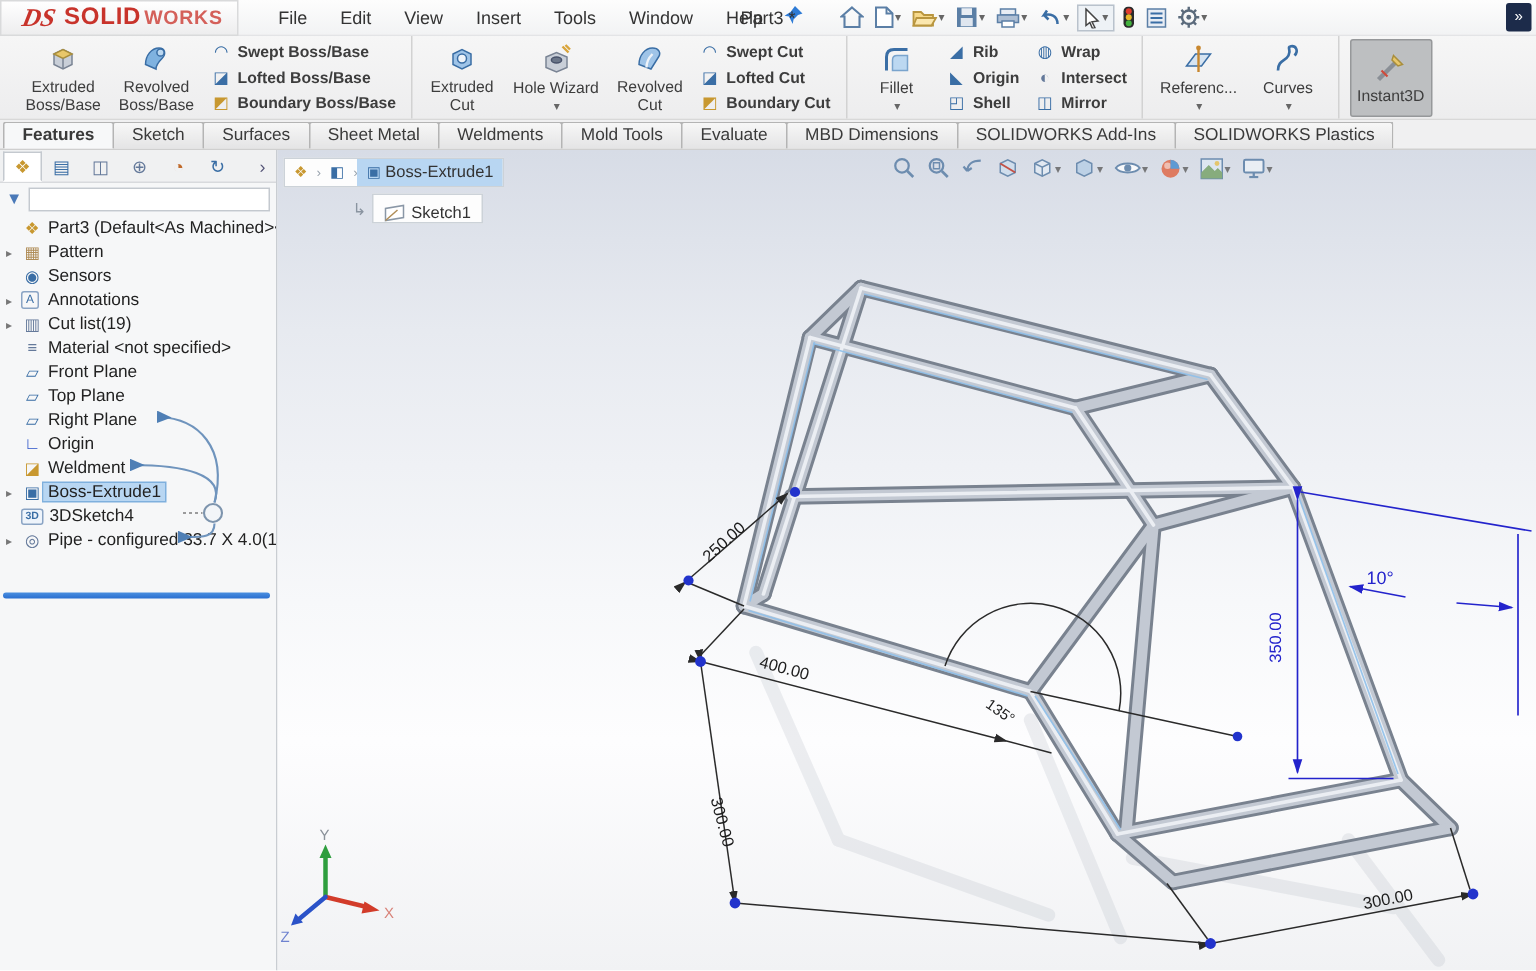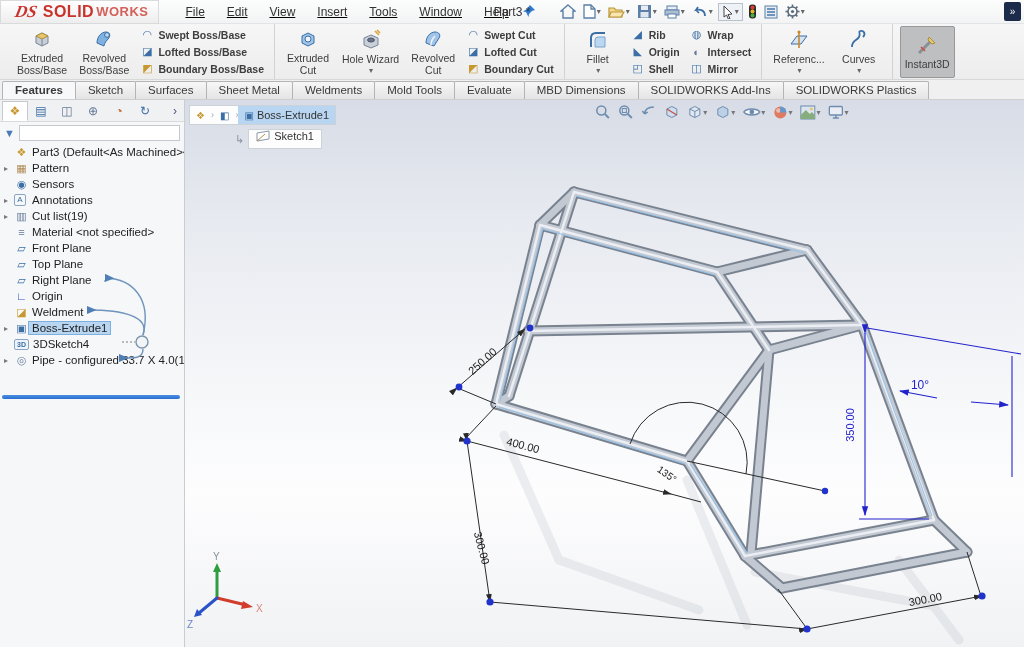--- a/index.html
+++ b/index.html
@@ -4,21 +4,21 @@
 <style>
   * { margin:0; padding:0; box-sizing:border-box; }
   html,body { width:1024px; height:647px; overflow:hidden; font-family:"Liberation Sans",sans-serif; background:#fff; }
 
   
   .menubar { height:24px; background:linear-gradient(#fdfdfd,#f2f3f4); display:flex; align-items:center; border-bottom:1px solid #e3e4e6; position:relative; }
   .logo { height:24px; padding:2px 10px 2px 14px; background:linear-gradient(#ffffff,#ededee); border:1px solid #d9dadb; display:flex; align-items:center; gap:2px; }
   .logo .ds { color:#c8332b; font-style:italic; font-weight:bold; font-size:17px; font-family:"Liberation Serif",serif; transform:skewX(-12deg); }
   .logo .solid { color:#c8332b; font-weight:bold; font-size:16px; letter-spacing:.5px; margin-left:4px;}
   .logo .works { color:#d4605a; font-weight:bold; font-size:13px; letter-spacing:.5px;}
-  .menus { display:flex; gap:2px; margin-left:16px;text-decoration:underline; }
+  .menus { display:flex; gap:2px; margin-left:16px; }
   .menus span { font-size:12px; color:#333; padding:3px 10px; cursor:default; }
   .pin { margin-left:4px; }
   .qat { display:flex; align-items:center; gap:3px; margin-left:22px; }
   .qat .qbtn { display:flex; align-items:center; padding:1px 2px; }
   .qat svg { display:block; }
   .caret { font-size:8px; color:#666; margin-left:1px; }
   .title { position:absolute; left:0; right:0; text-align:center; font-size:12px; color:#333; pointer-events:none; }
   .taskpane-btn { position:absolute; right:3px; top:2px; width:17px; height:19px; background:#1c2b4a; color:#fff; font-size:10px; display:flex; align-items:center; justify-content:center; border-radius:2px; }
 
   
@@ -64,21 +64,21 @@
   
   .viewport { flex:1; position:relative; background:linear-gradient(180deg,#d7dce6 0%,#e7eaf0 22%,#f7f8fa 55%,#fdfdfe 72%,#f1f2f4 100%); overflow:hidden; }
   .modelsvg { position:absolute; inset:0; }
 
   .crumbwrap { position:absolute; left:4px; top:5px; font-size:11px; color:#333; }
   .crumb { display:flex; align-items:center; background:#fdfdfd; border:1px solid #ccd2d8; height:20px; width:max-content; }
   .crumbseg { display:flex; align-items:center; gap:3px; padding:0 6px; height:100%; }
   .crumbseg.sel { background:#b8d6f2; }
   .crumbsep { color:#9aa4ae; font-size:9px; }
   .crumb2 { display:flex; align-items:center; gap:4px; margin-top:4px; margin-left:46px; }
-  .crumb2 .box { display:flex; align-items:flex-start; gap:4px; background:#fdfdfd; border:1px solid #ccd2d8; height:20px; padding:0 7px; }
+  .crumb2 .box { display:flex; align-items:flex-end; gap:4px; background:#fdfdfd; border:1px solid #ccd2d8; height:20px; padding:0 7px; }
   .redirarrow { color:#8a94a0; font-size:11px; }
   .mini { font-size:10px; }
 
   .headsup { position:absolute; top:4px; left:50%; transform:translateX(-4%); display:flex; align-items:center; gap:7px; }
   .hbtn { display:flex; align-items:center; opacity:.85; }
   .hbtn svg { display:block; }
 </style>
 </head>
 <body>
 

